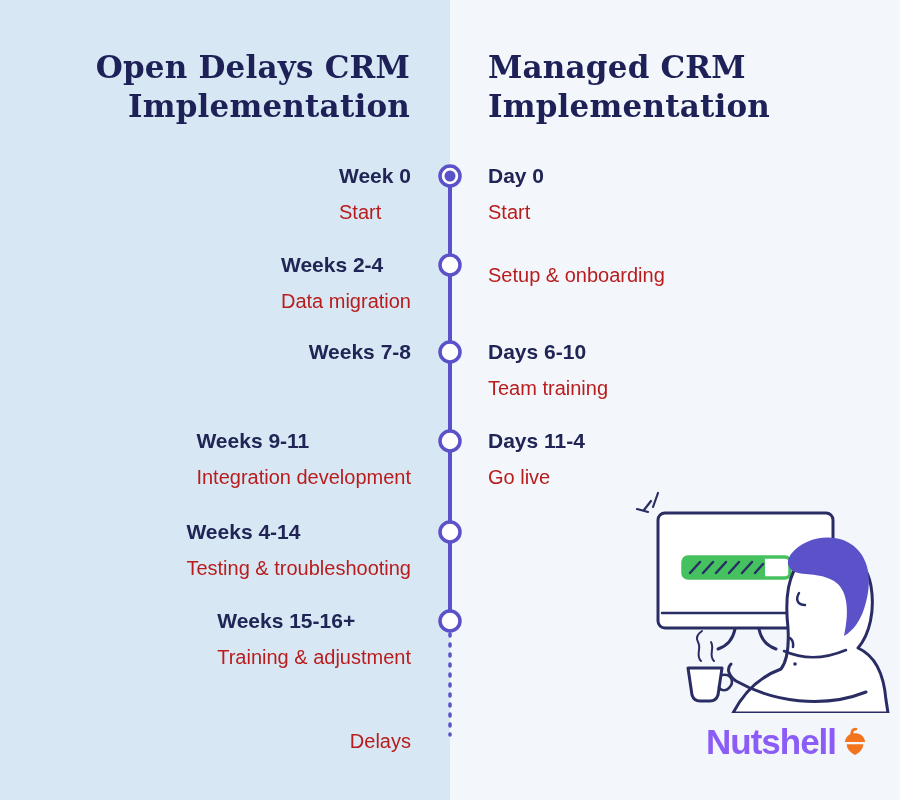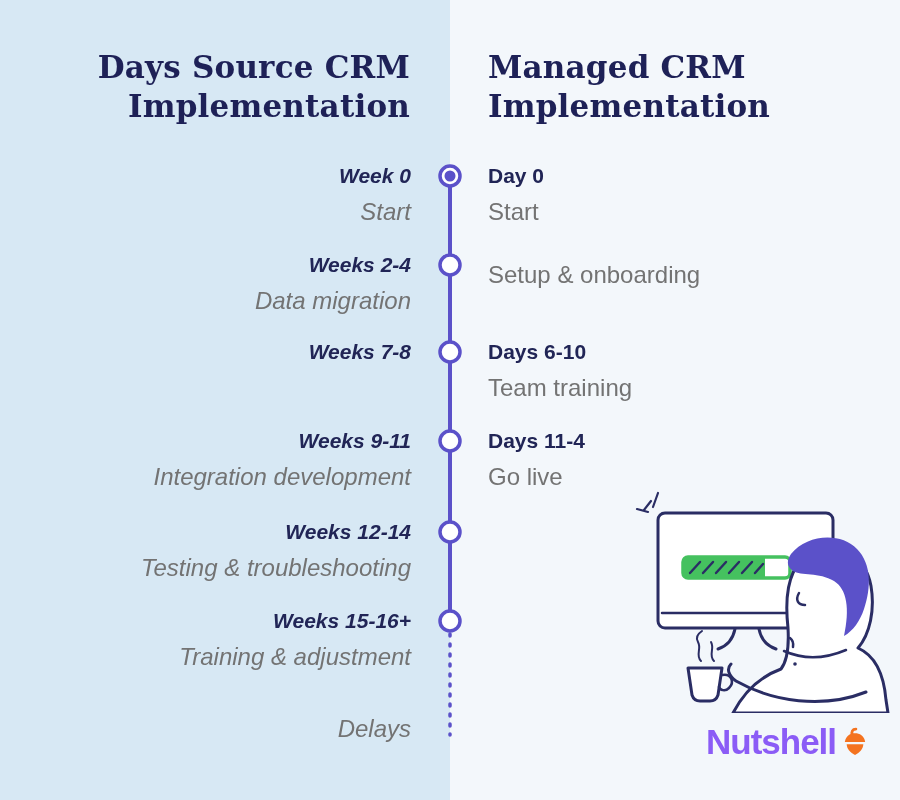--- a/index.html
+++ b/index.html
@@ -14,43 +14,43 @@
   .heading{
     position:absolute;top:48px;
     font-family:"DejaVu Serif","Liberation Serif",serif;
     font-weight:700;font-size:31px;line-height:39px;
     color:#1E2157;letter-spacing:0.2px;
   }
   .heading.left{right:490px;text-align:right;}
   .heading.right{left:488px;text-align:left;}
 
   .row{position:absolute;}
-  .row.left{right:489px;text-align:right;font-style:italic;}
+  .row.left{right:489px;}
   .row.right{left:488px;text-align:left;}
   .row-label{font-size:21px;font-weight:700;line-height:26px;color:#212556;}
-  .row-desc{font-size:24px;font-weight:400;line-height:26px;color:#737373;margin-top:10px;}
-  .delays-row .row-desc{margin-top:4px;}
+  .row-desc{font-size:20px;font-weight:400;line-height:26px;color:#b91c1c;margin-top:10px;}
+  .delays-row .row-desc{margin-top:16px;}
 
   .timeline-svg{position:absolute;left:432px;top:158px;}
   .illustration-svg{position:absolute;left:608px;top:478px;}
 
   .brand{position:absolute;left:706px;top:724px;display:flex;align-items:center;gap:7px;}
   .brand-name{
     font-size:35px;font-weight:800;letter-spacing:-1px;
     color:#8b5cf6;line-height:36px;
   }
 </style>
 </head>
 <body>
 
 <div class="bg-left"></div>
 <div class="bg-right"></div>
 
 <div class="heading left">
-  <div>Days Source CRM</div>
+  <div>Open Delays CRM</div>
   <div>Implementation</div>
 </div>
 <div class="heading right">
   <div>Managed CRM</div>
   <div>Implementation</div>
 </div>
 
 <div class="row left" style="top:163px">
   <div class="row-label">Week 0</div>
   <div class="row-desc">Start</div>
@@ -60,21 +60,21 @@
   <div class="row-desc">Data migration</div>
 </div>
 <div class="row left" style="top:339px">
   <div class="row-label">Weeks 7-8</div>
 </div>
 <div class="row left" style="top:428px">
   <div class="row-label">Weeks 9-11</div>
   <div class="row-desc">Integration development</div>
 </div>
 <div class="row left" style="top:519px">
-  <div class="row-label">Weeks 12-14</div>
+  <div class="row-label">Weeks 4-14</div>
   <div class="row-desc">Testing &amp; troubleshooting</div>
 </div>
 <div class="row left" style="top:608px">
   <div class="row-label">Weeks 15-16+</div>
   <div class="row-desc">Training &amp; adjustment</div>
 </div>
 <div class="row left delays-row" style="top:712px">
   <div class="row-desc">Delays</div>
 </div>
 

